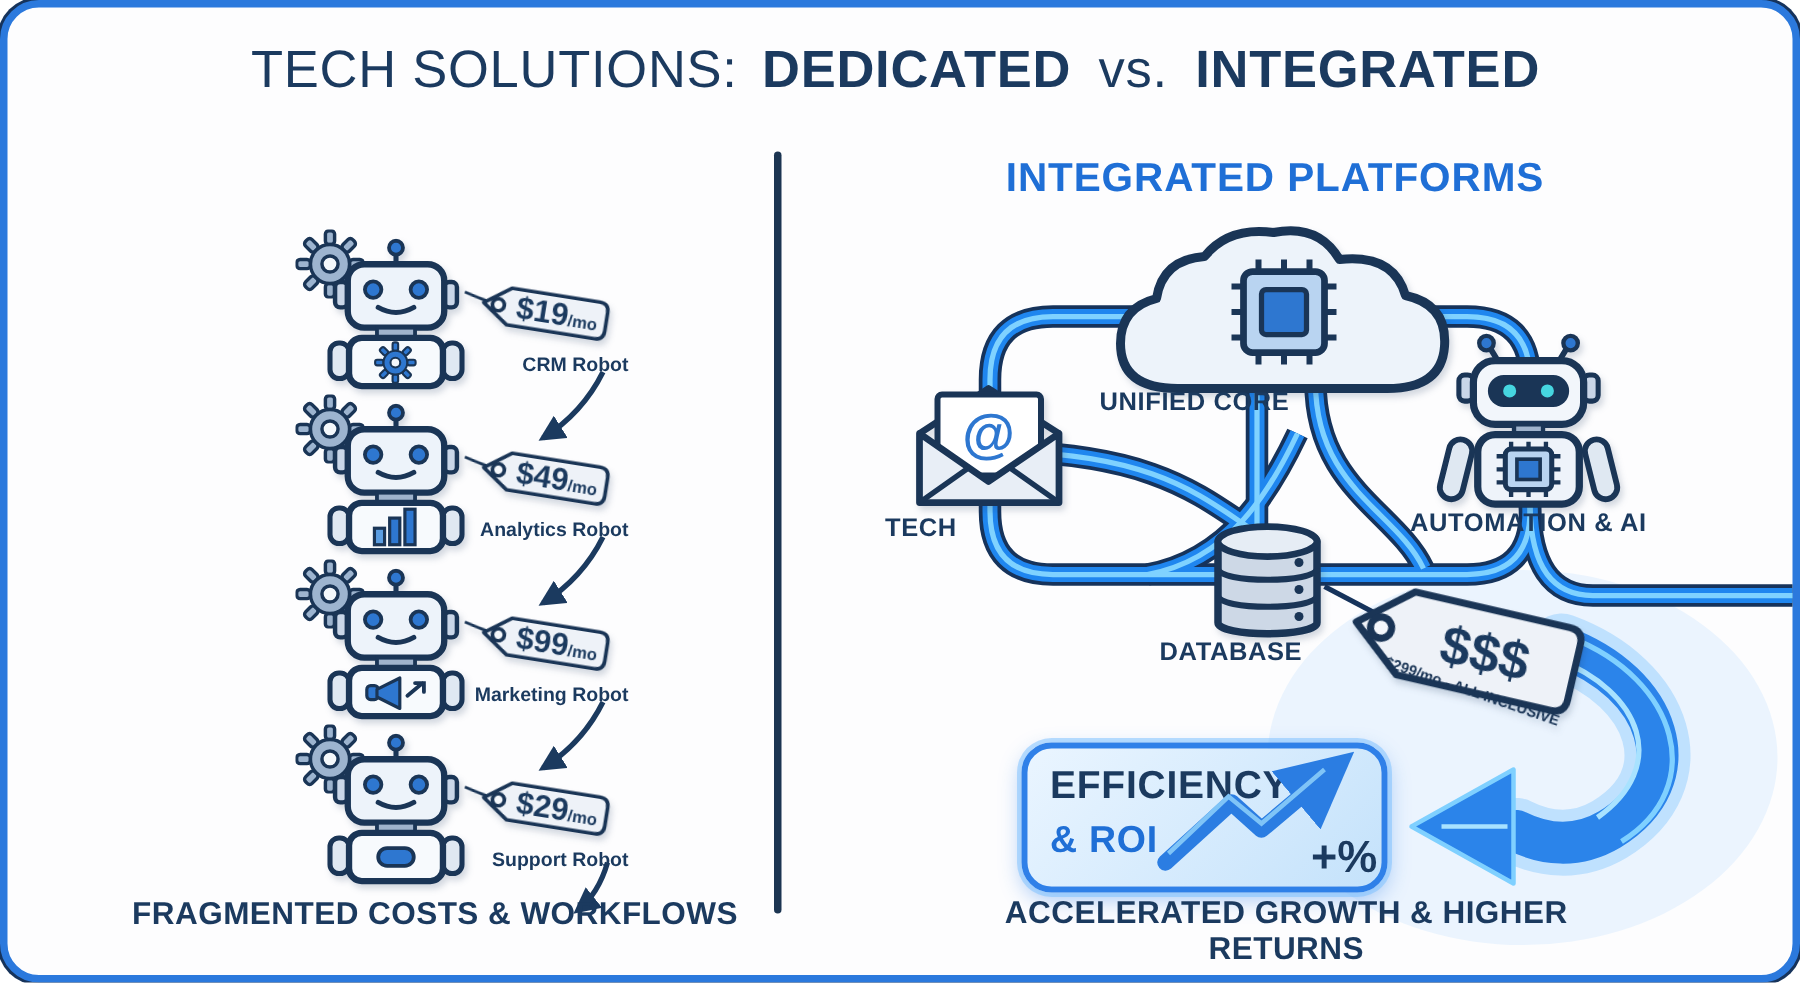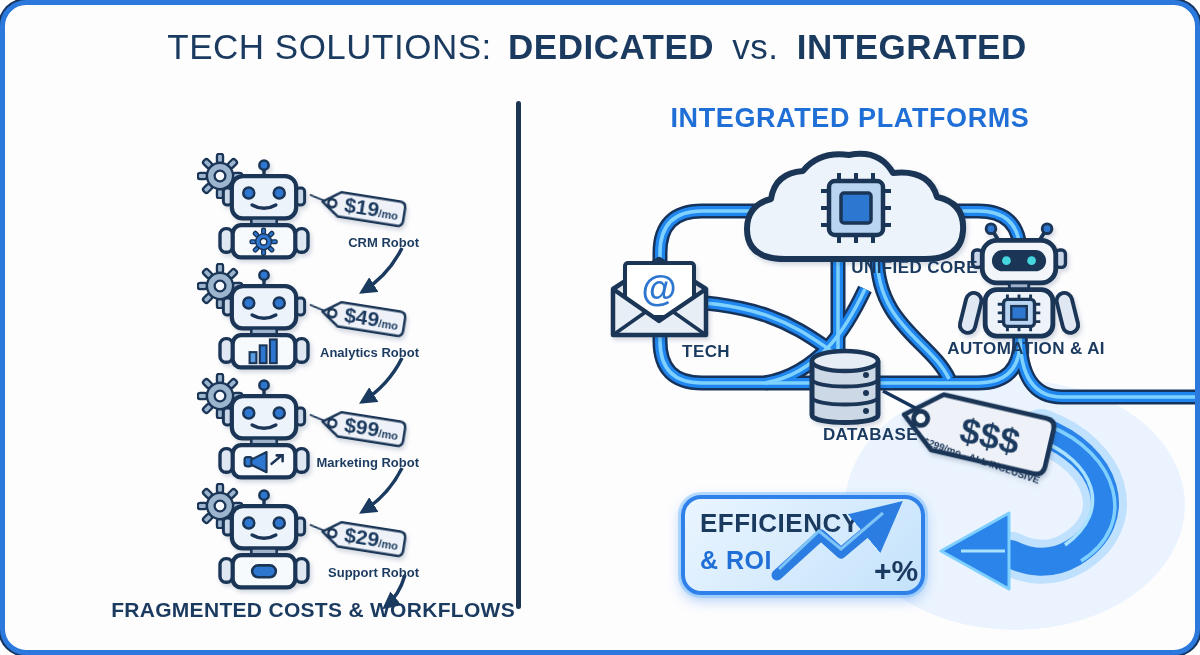--- a/index.html
+++ b/index.html
@@ -15,23 +15,23 @@
   .colhead{top:98px;font-size:27px;font-weight:800;color:#1f6fd6;text-align:center;
            letter-spacing:.6px;z-index:3}
   .divider{left:511px;top:96px;width:5px;height:508px;background:#1c3552;border-radius:3px;z-index:3}
   .robot-row{width:250px;height:110px;z-index:2}
   .robot-row .gear{left:2px;top:0;}
   .robot-row .bot{left:14px;top:6px;}
   .robot-row .tag{left:114px;top:28px;transform:rotate(9deg);transform-origin:0 50%;}
   .robot-row .rlabel{left:84px;top:82px;width:140px;text-align:right;font-size:13px;
                      font-weight:700;color:#1b3a5f;}
   .shadow{filter:drop-shadow(2px 3px 2px rgba(23,48,88,.18));}
-  .nodelabel{font-size:17px;font-weight:800;color:#1b3a5f;text-align:right;letter-spacing:.4px;z-index:3}
+  .nodelabel{font-size:17px;font-weight:800;color:#1b3a5f;text-align:left;letter-spacing:.4px;z-index:3}
   .caption{font-size:21px;font-weight:800;color:#1b3a5f;text-align:center;letter-spacing:.3px;z-index:3}
-  .footerlabel{font-size:21px;font-weight:800;color:#1b3a5f;text-align:right;letter-spacing:.3px;z-index:3}
+  .footerlabel{font-size:21px;font-weight:800;color:#1b3a5f;text-align:center;letter-spacing:.3px;z-index:3}
   .roibox{left:676px;top:490px;width:244px;height:100px;box-sizing:border-box;
           border:4px solid #2f80e8;border-radius:20px;
           background:linear-gradient(135deg,#eaf5ff 0%,#c4e2fb 100%);
           box-shadow:0 0 0 3px rgba(130,195,255,.55), 0 5px 14px rgba(47,128,232,.4);z-index:2}
   .roi-line1{position:absolute;left:15px;top:9px;font-size:26px;font-weight:800;color:#1b3a5f;letter-spacing:.5px;}
   .roi-line2{position:absolute;left:15px;top:47px;font-size:25px;font-weight:800;color:#1f6fd6;letter-spacing:.5px;}
   .roi-arrow{position:absolute;right:2px;bottom:2px;}
   svg{display:block;}
 </style>
 </head>
@@ -286,14 +286,15 @@
   <div class="abs roibox">
     <span class="roi-line1">EFFICIENCY</span>
     <span class="roi-line2">&amp; ROI</span>
     <svg class="roi-arrow" width="150" height="92" viewBox="0 0 150 92">
       <polyline points="8,78 52,38 72,56 122,14" fill="none" stroke="#2b7de2" stroke-width="11" stroke-linecap="round" stroke-linejoin="round" marker-end="url(#ah2)"></polyline>
       <polyline points="10,72 50,34 72,52 114,16" fill="none" stroke="#7fc4f7" stroke-width="3"></polyline>
       <text x="105" y="84" font-size="30" font-weight="800" fill="#1b3a5f">+%</text>
     </svg>
   </div>
 
+  <div class="abs footerlabel" style="left:625px;top:592px;width:455px;">ACCELERATED GROWTH &amp; HIGHER RETURNS</div>
 
 </div>
 
 </body></html>

